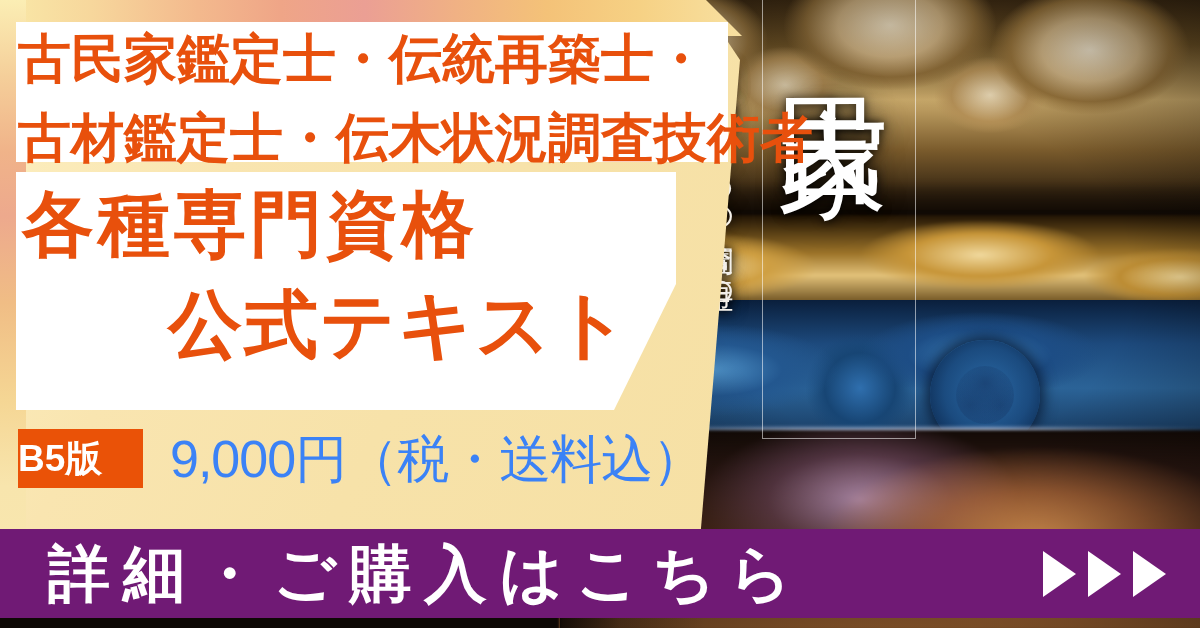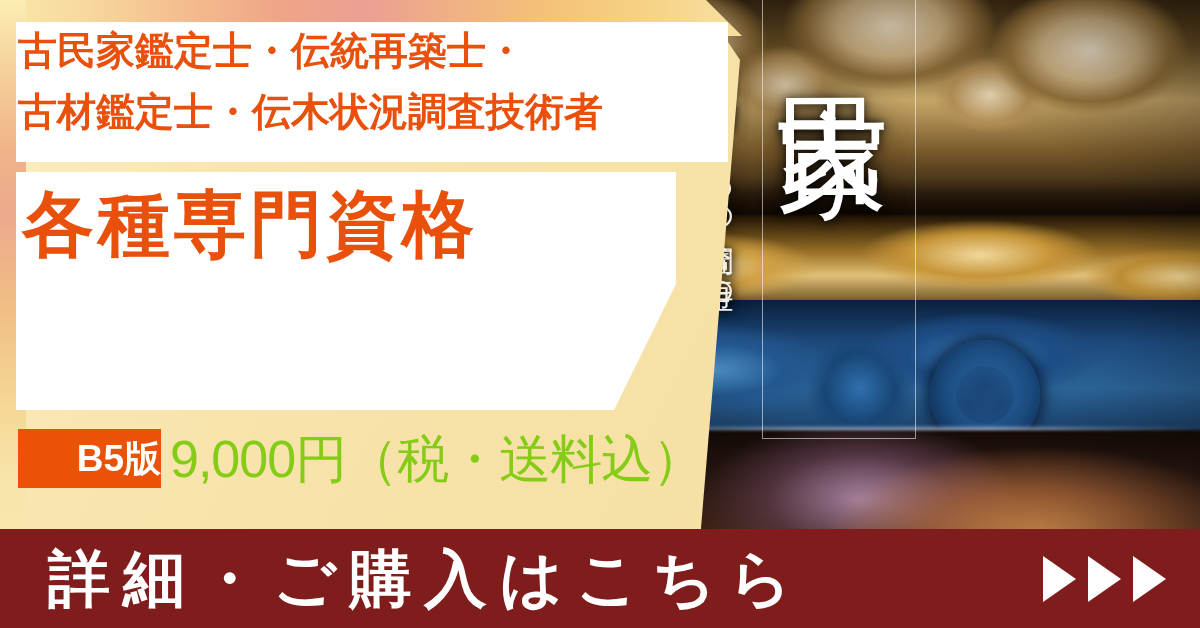--- a/index.html
+++ b/index.html
@@ -142,21 +142,21 @@
 
   
   .panel-qual{
     position:absolute;left:16px;top:22px;width:712px;height:140px;
     background:#ffffff;
     clip-path:polygon(0 0, 712px 0, 712px 140px, 0 140px);
   }
   .qual-text{
     position:absolute;left:18px;top:26px;width:700px;
     color:#e8500c;
-    font-size:39px;line-height:1.26;
+    font-size:53px;line-height:1.26;
     font-weight:700;
     letter-spacing:0px;
     white-space:nowrap;
   }
   .qual-text .l2{display:block;margin-top:12px;}
 
   
   .panel-main{
     position:absolute;left:16px;top:172px;width:660px;height:238px;
     background:#ffffff;
@@ -171,38 +171,38 @@
   }
   .main-l2{
     position:absolute;left:168px;top:288px;
     color:#e8500c;
     font-size:74px;line-height:1;font-weight:700;letter-spacing:2px;
     white-space:nowrap;
   }
 
   
   .badge{
-    position:absolute;left:18px;top:429px;width:143px;height:59px;
+    position:absolute;left:18px;top:429px;width:125px;height:59px;
     background:#ea5207;
-    display:flex;align-items:center;justify-content:flex-end;
+    display:flex;align-items:center;justify-content:flex-start;
   }
   .badge span{
     color:#ffffff;font-size:37px;font-weight:700;line-height:1;letter-spacing:0px;
   }
   .price{
     position:absolute;left:170px;top:430px;
-    color:#84cc16;
+    color:#3b82f6;
     font-size:52px;line-height:58px;font-weight:400;letter-spacing:-1px;
     white-space:nowrap;
   }
 
   
   .cta{
-    position:absolute;left:0;top:529px;width:1200px;height:99px;
-    background:#7f1d1d;
+    position:absolute;left:0;top:529px;width:1200px;height:89px;
+    background:#701a75;
     display:flex;align-items:center;
   }
   .cta-label{
     position:absolute;left:48px;top:50%;transform:translateY(-50%);
     color:#ffffff;
     font-size:62px;line-height:1;font-weight:700;letter-spacing:13px;
     white-space:nowrap;
   }
   .cta-arrows{
     position:absolute;right:34px;top:50%;transform:translateY(-50%);
@@ -240,20 +240,21 @@
   <div class="leftwash"></div>
 
   <div class="panel-qual"></div>
   <div class="qual-text">
     <span>古民家鑑定士・伝統再築士・</span>
     <span class="l2">古材鑑定士・伝木状況調査技術者</span>
   </div>
 
   <div class="panel-main"></div>
   <div class="main-l1">各種専門資格</div>
+  <div class="main-l2">公式テキスト</div>
 
   <div class="badge">
     <span>B5版</span>
   </div>
   <div class="price">9,000円（税・送料込）</div>
 
   <div class="cta">
     <div class="cta-label">詳細・ご購入はこちら</div>
     <div class="cta-arrows">
       <div class="arrow"></div>

